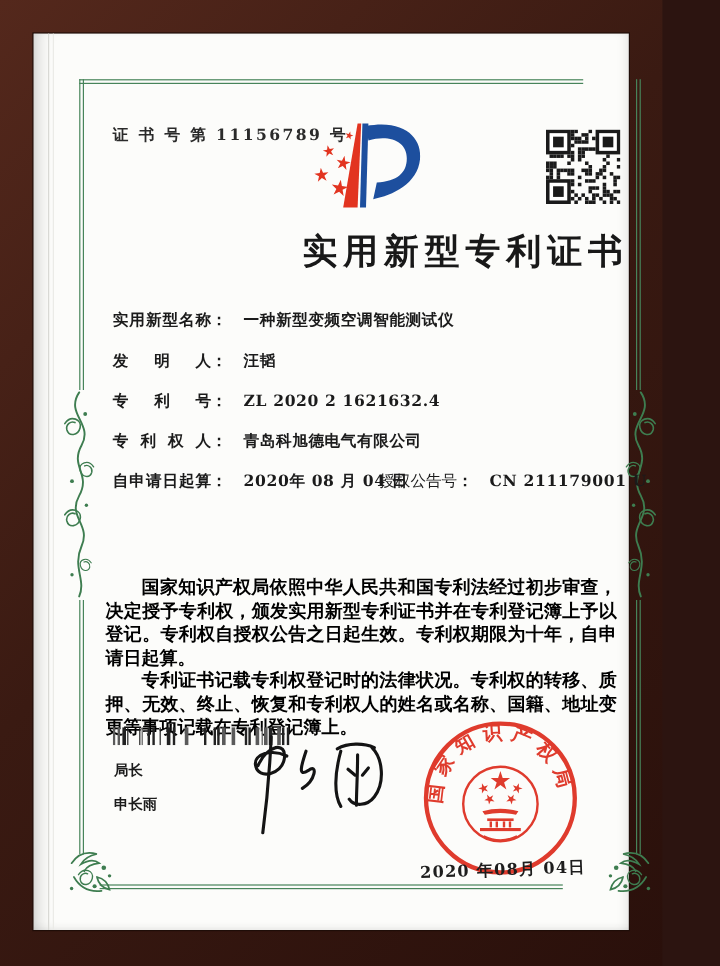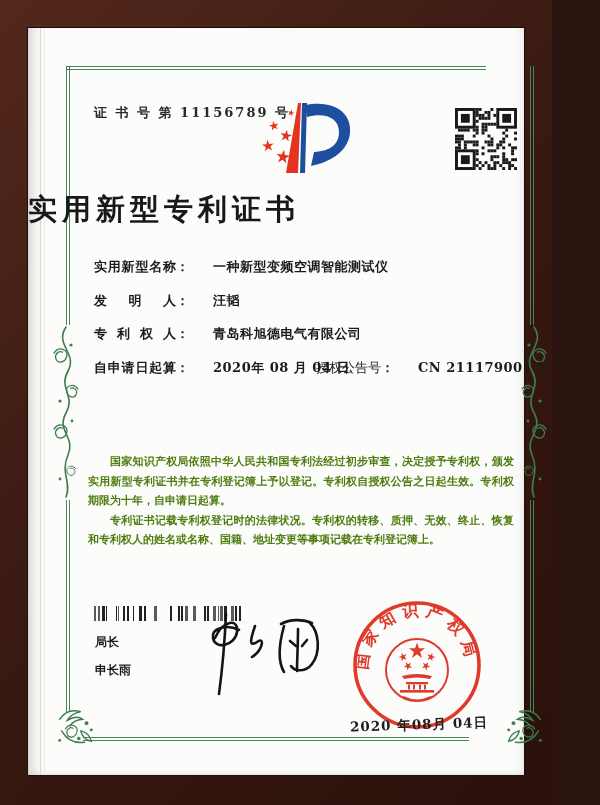--- a/index.html
+++ b/index.html
@@ -24,31 +24,31 @@
   .vine{position:absolute;width:36px;height:178px;top:295px;}
   .vine.left{left:20px;}
   .vine.right{left:488px;transform:scaleX(-1);}
   .floral{position:absolute;width:46px;height:46px;top:676px;}
   .floral.bl-c{left:24px;}
   .floral.br-c{left:474px;transform:scaleX(-1);}
 
   .cert-no{position:absolute;left:66px;top:76px;font-size:13px;letter-spacing:2px;color:#2a2a2a;font-weight:600;}
   .logo{position:absolute;left:227px;top:66px;width:104px;height:94px;}
   .qr{position:absolute;left:427px;top:80px;width:62px;height:62px;}
-  .title{position:absolute;left:0;right:0;top:162px;text-align:left;font-size:29px;
+  .title{position:absolute;left:0;right:0;top:162px;text-align:right;font-size:29px;
          font-weight:700;letter-spacing:5px;color:#181818;}
   .rows{position:absolute;left:66px;top:230px;width:420px;font-size:13px;color:#1b1b1b;}
   .row{height:20px;margin-bottom:13.5px;white-space:nowrap;}
   .lbl{display:inline-block;width:82px;text-align:justify;text-align-last:justify;font-weight:700;vertical-align:top;}
   .colon{font-weight:700;}
-  .val{font-weight:600;margin-left:24px;letter-spacing:.5px;text-align:right;}
+  .val{font-weight:600;margin-left:14px;letter-spacing:.5px;text-align:right;}
   .pair1{display:inline-block;width:222px;}
   .lbl2{font-weight:400;}
-  .paras{position:absolute;left:60px;top:424px;width:426px;font-size:11px;line-height:19.5px;
-         color:#4d7c0f;text-align:justify;font-weight:600;}
+  .paras{position:absolute;left:60px;top:452px;width:426px;font-size:15px;line-height:19.5px;
+         color:#000000;text-align:justify;font-weight:600;}
   .paras p{margin:0;text-indent:2em;}
   .barcode{position:absolute;left:66px;top:578px;width:152px;height:15px;}
   .officer{position:absolute;left:67px;top:600px;font-size:12px;line-height:28px;color:#1c1c1c;font-weight:600;}
   .signature{position:absolute;left:165px;top:580px;width:138px;height:92px;}
   .seal{position:absolute;left:318px;top:566px;width:142px;height:142px;opacity:.92;}
   .seal-date{position:absolute;left:322px;top:688px;width:150px;font-size:13.5px;font-weight:700;
              color:#1d1d1d;letter-spacing:1px;transform:rotate(-2deg);}
   .sprite{position:absolute;width:0;height:0;overflow:hidden;}
 </style>
 </head>
@@ -280,20 +280,23 @@
     <div class="title">实用新型专利证书</div>
 
     <div class="rows">
       <div class="row">
         <span class="lbl">实用新型名称</span><span class="colon">：</span><span class="val">一种新型变频空调智能测试仪</span>
       </div>
       <div class="row">
         <span class="lbl">发明人</span><span class="colon">：</span><span class="val">汪韬</span>
       </div>
       <div class="row">
+        <span class="lbl">专利号</span><span class="colon">：</span><span class="val">ZL 2020 2 1621632.4</span>
+      </div>
+      <div class="row">
         <span class="lbl">专利权人</span><span class="colon">：</span><span class="val">青岛科旭德电气有限公司</span>
       </div>
       <div class="row">
         <span class="pair1"><span class="lbl">自申请日起算</span><span class="colon">：</span><span class="val">2020年 08 月 04 日</span></span><span class="lbl2">授权公告号</span><span class="colon">：</span><span class="val">CN 211179001 U</span>
       </div>
     </div>
 
     <div class="paras">
       <p>国家知识产权局依照中华人民共和国专利法经过初步审查，决定授予专利权，颁发实用新型专利证书并在专利登记簿上予以登记。专利权自授权公告之日起生效。专利权期限为十年，自申请日起算。</p>
       <p>专利证书记载专利权登记时的法律状况。专利权的转移、质押、无效、终止、恢复和专利权人的姓名或名称、国籍、地址变更等事项记载在专利登记簿上。</p>

